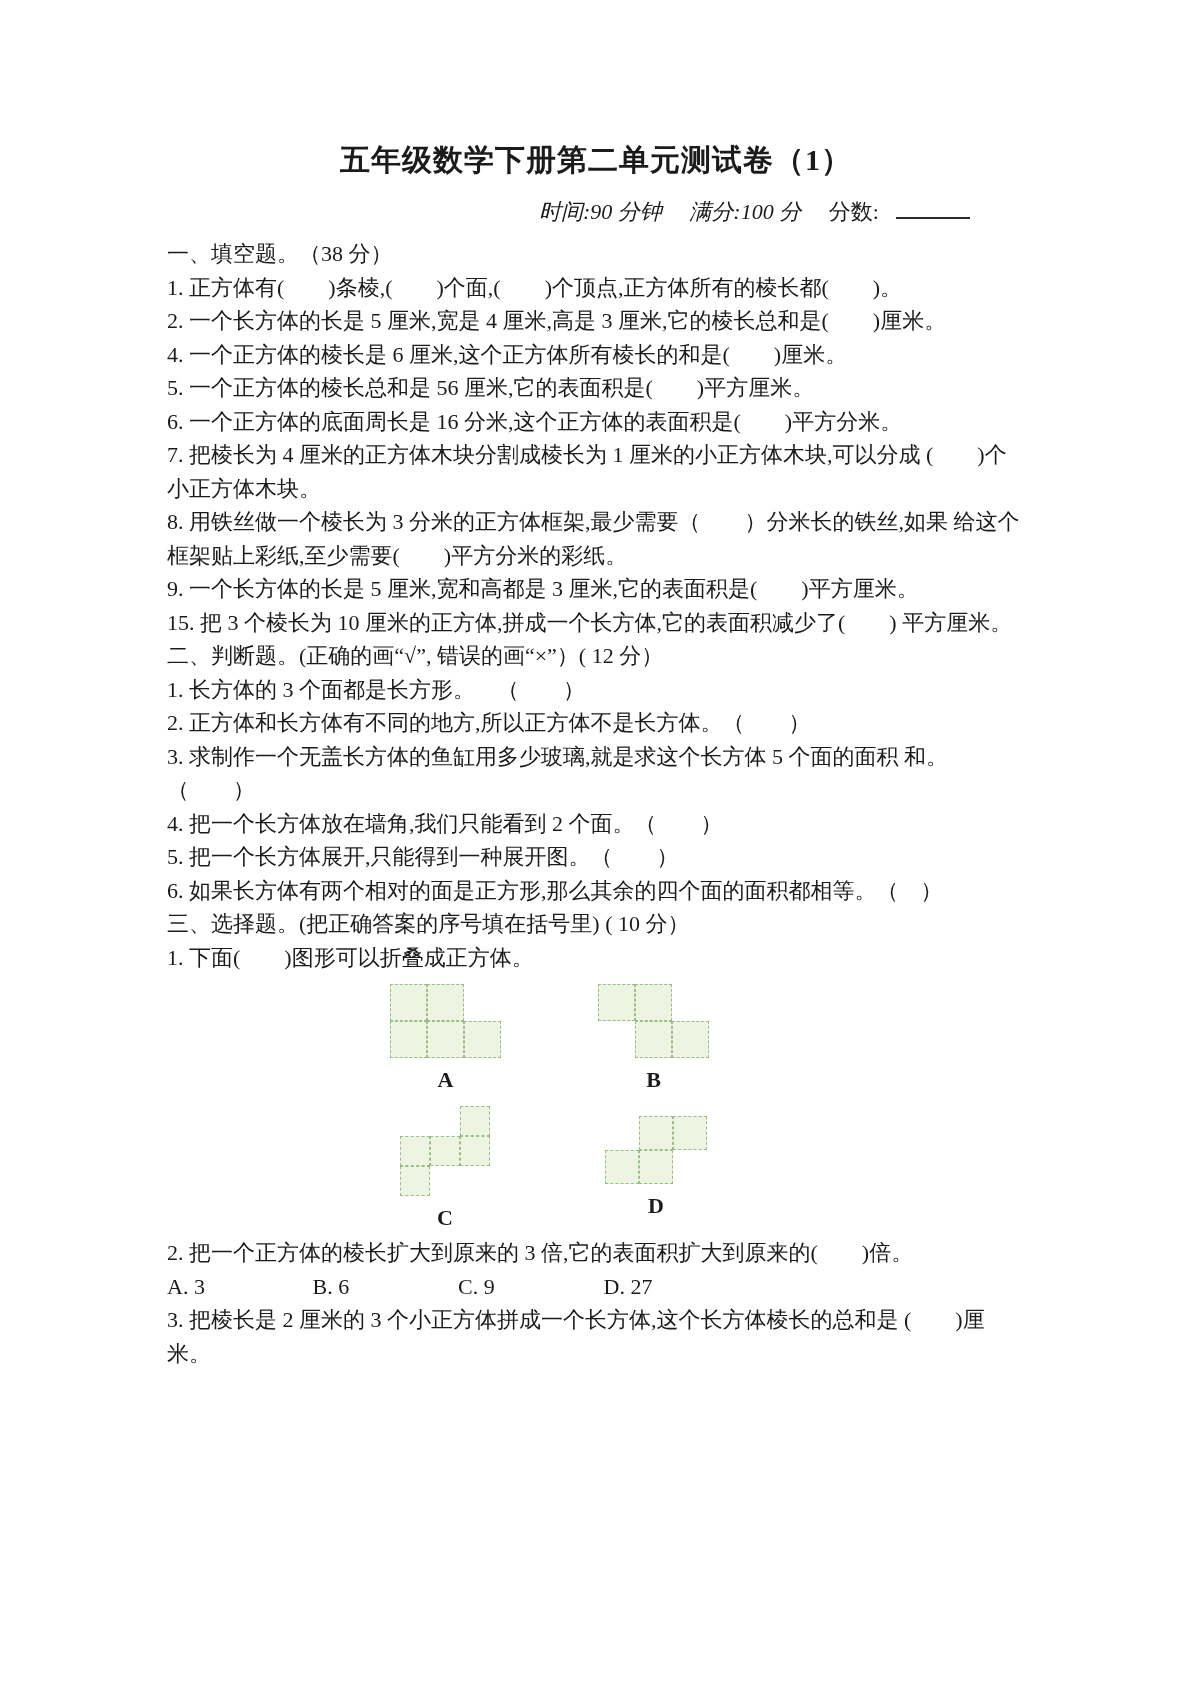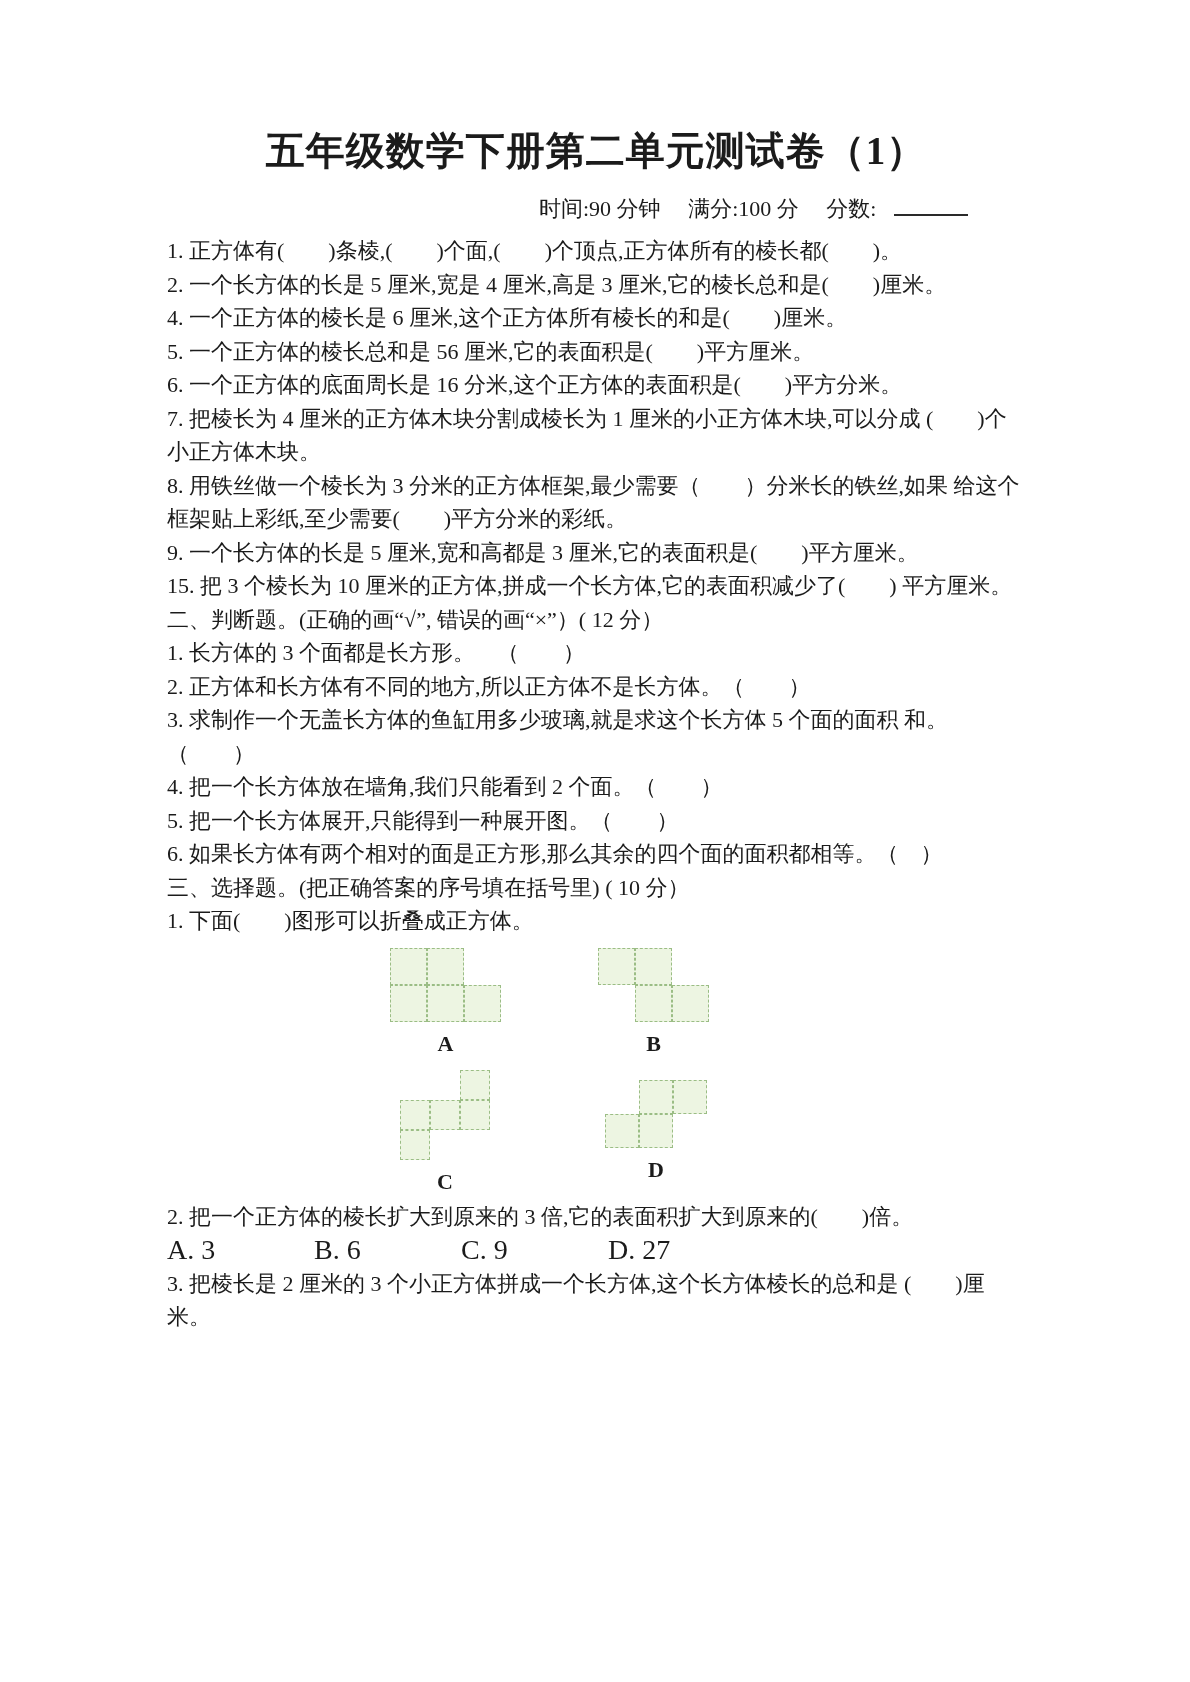--- a/index.html
+++ b/index.html
@@ -13,33 +13,33 @@
     font-family: "Liberation Serif", "DejaVu Serif", serif;
     color: #1b1b1b;
   }
   .content {
     position: absolute;
     left: 167px;
     top: 124px;
     width: 858px;
   }
   .title {
-    font-size: 39px;
+    font-size: 30px;
     font-weight: 700;
     text-align: center;
-    margin: 0;
+    margin: 16px;
     letter-spacing: 1px;
     white-space: nowrap;
   }
   .meta {
     font-size: 22px;
     margin: 16px 0 10px 372px;
     white-space: nowrap;
   }
-  .meta .m { margin-right: 22px; }
+  .meta .m { margin-right: 22px; font-style: italic; }
   .meta .score-wrap { margin-right: 12px; text-align: right; }
   .score-blank {
     display: inline-block;
     width: 74px;
     height: 6px;
     border-bottom: 2px solid #2a2a2a;
   }
   .line {
     font-size: 22px;
     line-height: 33.5px;
@@ -52,40 +52,41 @@
   }
   .net-group { position: absolute; }
   .net-canvas { position: relative; }
   .net-cell { position: absolute; border: 1px dashed; }
   .net-label {
     text-align: center;
     font-size: 22px;
     font-weight: 700;
     margin-top: 9px;
   }
-  .options { font-size: 28px; line-height: 33.5px; margin: 0; }
+  .options { font-size: 22px; line-height: 33.5px; margin: 0; }
   .options .opt { display: inline-block; min-width: 140px; }
   .options .opt:last-child { min-width: 0; }
 </style>
 </head>
 <body>
 
 <div class="page">
   <div class="content">
 
     <h1 class="title">五年级数学下册第二单元测试卷（1）</h1>
 
     <div class="meta">
       <span class="m">时间:90 分钟</span>
       <span class="m">满分:100 分</span>
       <span class="score-wrap">分数:</span>
       <span class="score-blank"></span>
     </div>
 
     <section>
+      <p class="line">一、填空题。（38 分）</p>
       <p class="line">1. 正方体有(　　)条棱,(　　)个面,(　　)个顶点,正方体所有的棱长都(　　)。</p>
       <p class="line">2. 一个长方体的长是 5 厘米,宽是 4 厘米,高是 3 厘米,它的棱长总和是(　　)厘米。</p>
       <p class="line">4. 一个正方体的棱长是 6 厘米,这个正方体所有棱长的和是(　　)厘米。</p>
       <p class="line">5. 一个正方体的棱长总和是 56 厘米,它的表面积是(　　)平方厘米。</p>
       <p class="line">6. 一个正方体的底面周长是 16 分米,这个正方体的表面积是(　　)平方分米。</p>
       <p class="line">7. 把棱长为 4 厘米的正方体木块分割成棱长为 1 厘米的小正方体木块,可以分成 (　　)个小正方体木块。</p>
       <p class="line">8. 用铁丝做一个棱长为 3 分米的正方体框架,最少需要（　　）分米长的铁丝,如果 给这个框架贴上彩纸,至少需要(　　)平方分米的彩纸。</p>
       <p class="line">9. 一个长方体的长是 5 厘米,宽和高都是 3 厘米,它的表面积是(　　)平方厘米。</p>
       <p class="line">15. 把 3 个棱长为 10 厘米的正方体,拼成一个长方体,它的表面积减少了(　　) 平方厘米。</p>
     </section>

